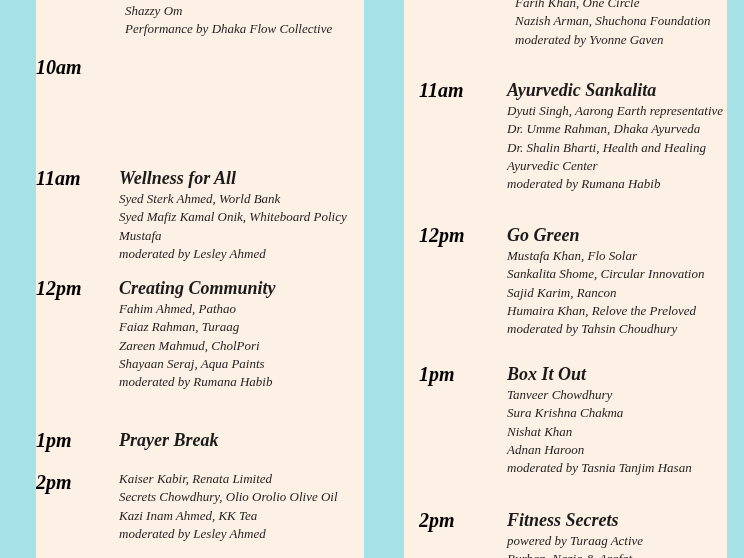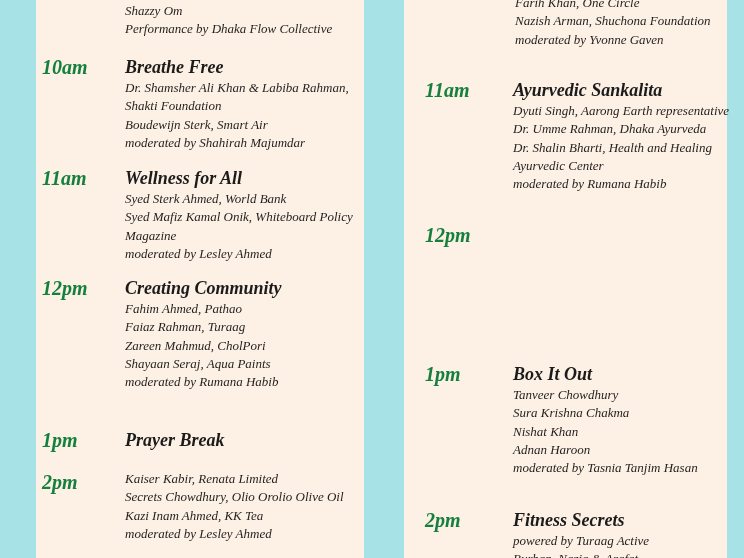--- a/index.html
+++ b/index.html
@@ -25,22 +25,21 @@
   .column-left  { left: 36px;  width: 356px; }
   .column-right { left: 419px; width: 323px; }
 
   .intro-block { position: absolute; }
   .session { position: absolute; left: 0; right: 0; display: flex; }
 
   .time {
     flex: 0 0 auto;
     font-weight: bold; font-style: italic;
     font-size: 20px; line-height: 24px;
-    color: #15803d;
-    padding-left: 6px;
+    color: #000000;
   }
   .column-left  .time { width: 83px; }
   .column-right .time { width: 88px; }
 
   .content { flex: 1 1 auto; min-width: 0; }
 
   .session-title {
     font-weight: bold; font-style: italic;
     font-size: 18px; line-height: 24px;
     color: #1B1B1B;
@@ -62,35 +61,28 @@
 <div class="stripe stripe-mid"></div>
 <div class="stripe stripe-right"></div>
 
 <div class="column column-left">
     <div class="intro-block" style="top: 2px;">
       <div class="body-line">Shazzy Om</div>
       <div class="body-line">Performance by Dhaka Flow Collective</div>
     </div>
     <div class="session" style="top: 55px;">
       <div class="time">10am</div>
-      <div class="content">
-        <div class="session-title">Breathe Free</div>
-        <div class="body-line">Dr. Shamsher Ali Khan &amp; Labiba Rahman,</div>
-        <div class="body-line">Shakti Foundation</div>
-        <div class="body-line">Boudewijn Sterk, Smart Air</div>
-        <div class="body-line">moderated by Shahirah Majumdar</div>
-      </div>
     </div>
     <div class="session" style="top: 166px;">
       <div class="time">11am</div>
       <div class="content">
         <div class="session-title">Wellness for All</div>
         <div class="body-line">Syed Sterk Ahmed, World Bank</div>
         <div class="body-line">Syed Mafiz Kamal Onik, Whiteboard Policy</div>
-        <div class="body-line">Magazine</div>
+        <div class="body-line">Mustafa</div>
         <div class="body-line">moderated by Lesley Ahmed</div>
       </div>
     </div>
     <div class="session" style="top: 276px;">
       <div class="time">12pm</div>
       <div class="content">
         <div class="session-title">Creating Community</div>
         <div class="body-line">Fahim Ahmed, Pathao</div>
         <div class="body-line">Faiaz Rahman, Turaag</div>
         <div class="body-line">Zareen Mahmud, CholPori</div>
@@ -126,20 +118,28 @@
         <div class="session-title">Ayurvedic Sankalita</div>
         <div class="body-line">Dyuti Singh, Aarong Earth representative</div>
         <div class="body-line">Dr. Umme Rahman, Dhaka Ayurveda</div>
         <div class="body-line">Dr. Shalin Bharti, Health and Healing</div>
         <div class="body-line">Ayurvedic Center</div>
         <div class="body-line">moderated by Rumana Habib</div>
       </div>
     </div>
     <div class="session" style="top: 223px;">
       <div class="time">12pm</div>
+      <div class="content">
+        <div class="session-title">Go Green</div>
+        <div class="body-line">Mustafa Khan, Flo Solar</div>
+        <div class="body-line">Sankalita Shome, Circular Innovation</div>
+        <div class="body-line">Sajid Karim, Rancon</div>
+        <div class="body-line">Humaira Khan, Relove the Preloved</div>
+        <div class="body-line">moderated by Tahsin Choudhury</div>
+      </div>
     </div>
     <div class="session" style="top: 362px;">
       <div class="time">1pm</div>
       <div class="content">
         <div class="session-title">Box It Out</div>
         <div class="body-line">Tanveer Chowdhury</div>
         <div class="body-line">Sura Krishna Chakma</div>
         <div class="body-line">Nishat Khan</div>
         <div class="body-line">Adnan Haroon</div>
         <div class="body-line">moderated by Tasnia Tanjim Hasan</div>

